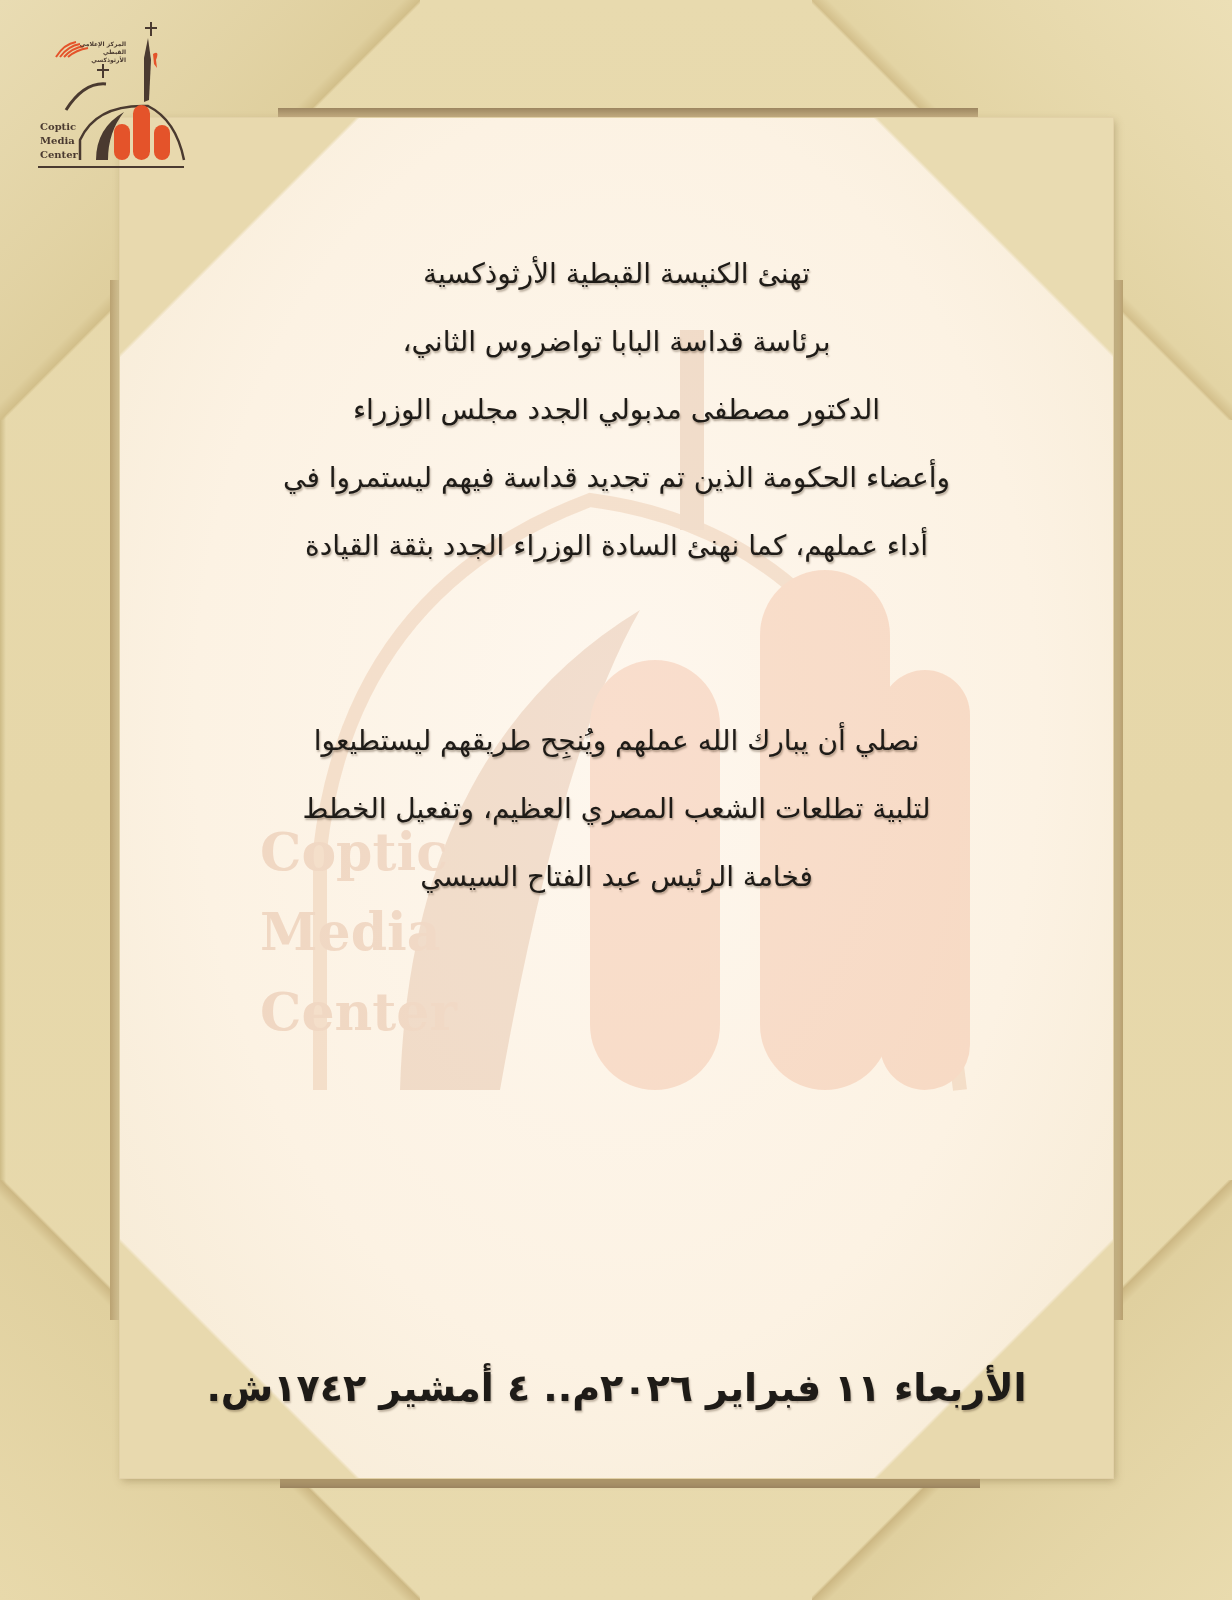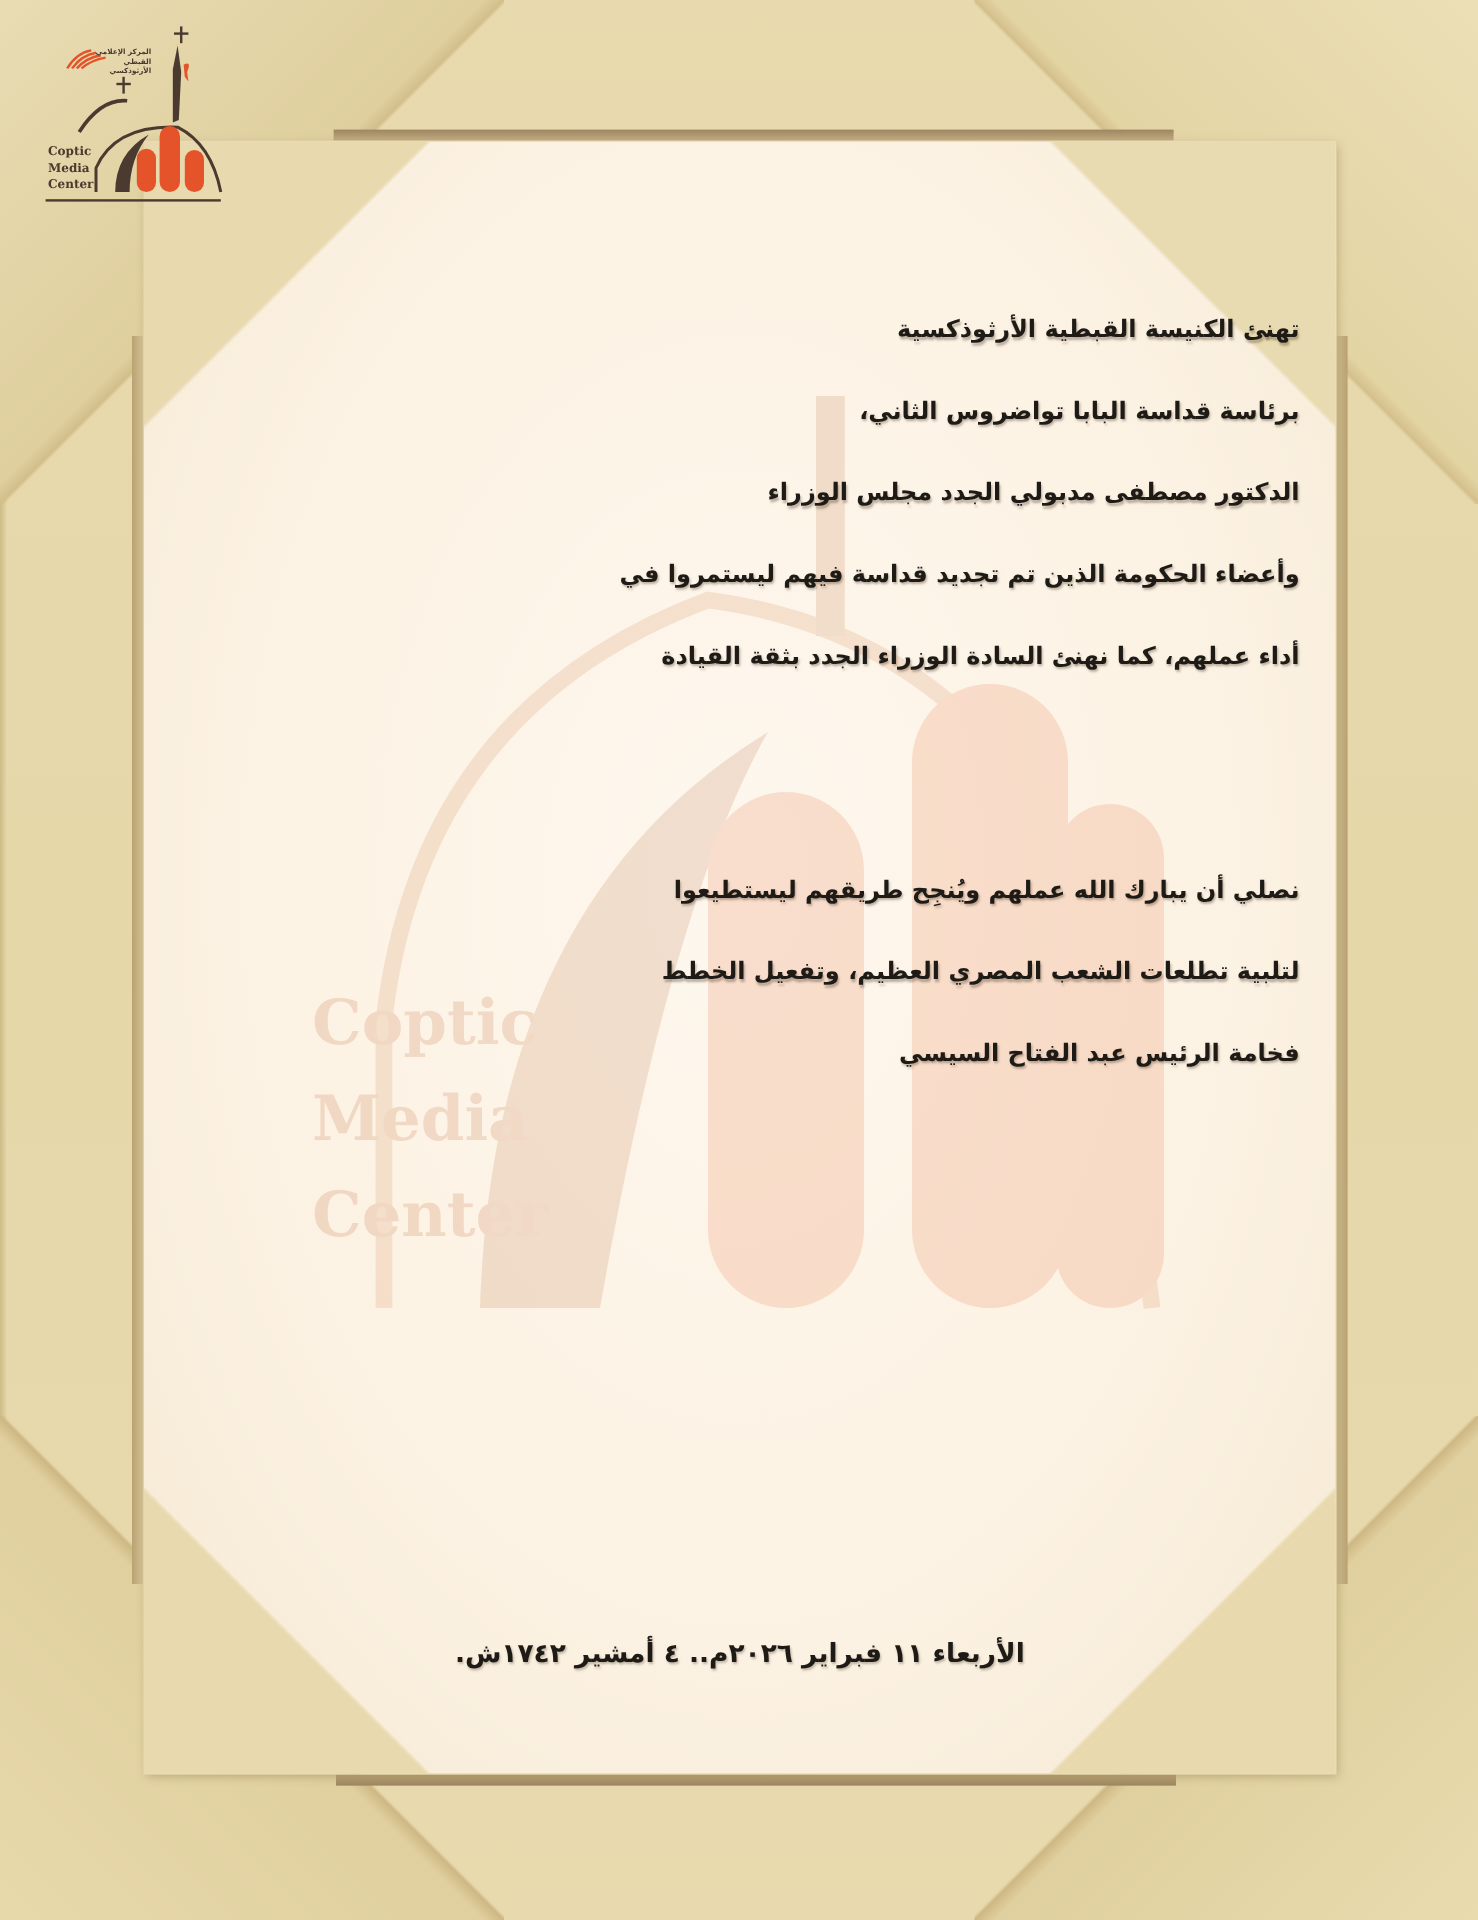--- a/index.html
+++ b/index.html
@@ -59,31 +59,30 @@
   .logo-text-ar {
     position: absolute; left: 38px; top: 20px; font-size: 6px; font-weight: bold;
     color: #4a3a30; direction: rtl; text-align: right; width: 52px; line-height: 8px;
   }
 
   .content {
     position: absolute; left: 150px; top: 240px; width: 933px;
     direction: rtl; text-align: center; color: #1e1b17;
   }
   .line {
-    font-family: "DejaVu Sans", sans-serif; font-weight: bold;
-    font-size: 20px; line-height: 68px; height: 68px; white-space: nowrap;
+    font-family: "DejaVu Sans", sans-serif; font-weight: normal;
+    font-size: 28px; line-height: 68px; height: 68px; white-space: nowrap;
     text-shadow: 1px 2px 2px rgba(60,40,20,0.35);
-    text-align: right;
   }
   .gap { height: 55px; }
   .gap-lg { height: 72px; }
   .date-line {
     position: absolute; left: 150px; top: 1366px; width: 933px;
     direction: rtl; text-align: center;
-    font-family: "DejaVu Sans", sans-serif; font-weight: bold; font-size: 22px; color: #1e1b17;
+    font-family: "DejaVu Sans", sans-serif; font-weight: bold; font-size: 38px; color: #1e1b17;
     text-shadow: 1px 2px 2px rgba(60,40,20,0.3);
   }
 </style>
 </head>
 <body>
 
 <div class="outer"></div>
 <div class="edge-left"></div>
 
 <div class="fold fold-tl"></div>

